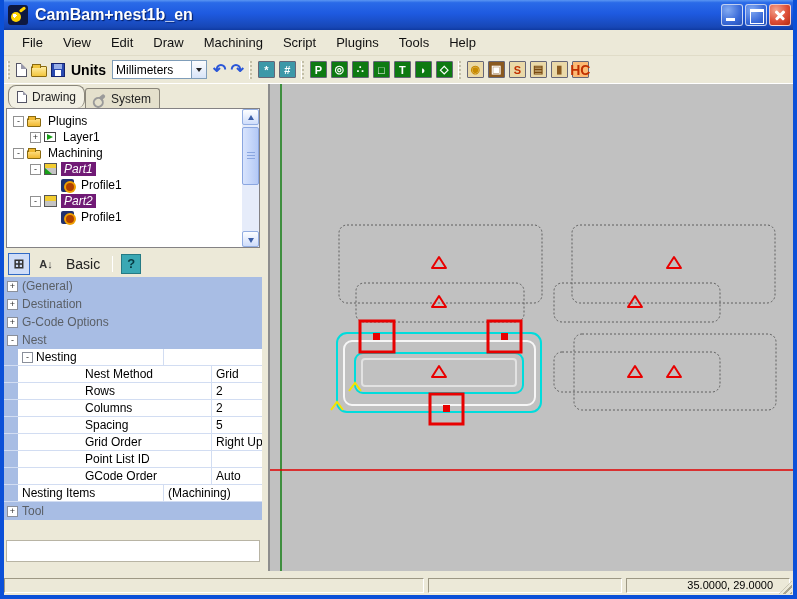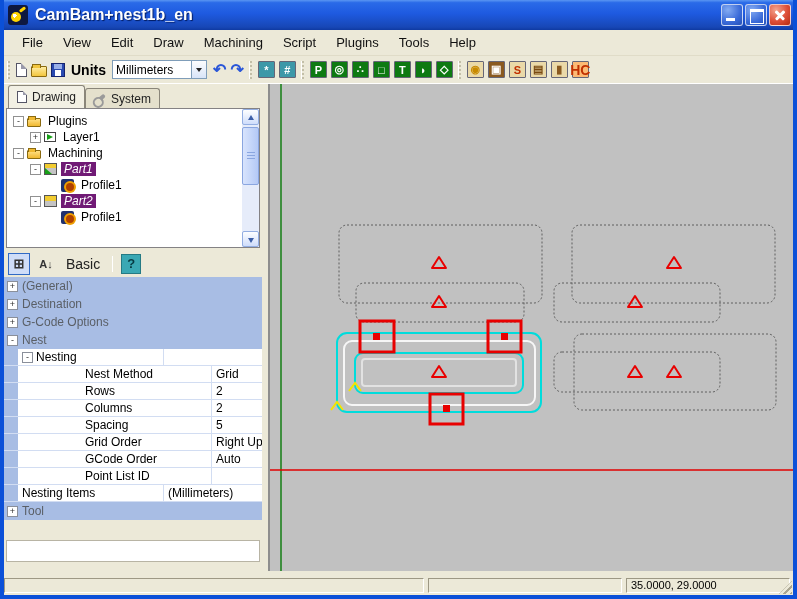--- a/index.html
+++ b/index.html
@@ -64,21 +64,21 @@
   
   .main{position:absolute;left:0;right:0;top:84px;bottom:24px;background:#ece9d8;}
   .leftpanel{position:absolute;left:0;top:0;width:258px;height:100%;}
   .splitter{position:absolute;left:258px;top:0;width:6px;height:100%;background:#ece9d8;}
   .canvas{position:absolute;left:264px;right:0;top:0;height:100%;background:#c1c1c1;
     border-left:2px solid #8e8e8e;overflow:hidden;}
   
   .tabs{position:absolute;left:4px;top:1px;display:flex;align-items:flex-end;height:23px;}
   .tab{height:20px;padding:0 8px;display:flex;align-items:center;gap:5px;background:#e4e0cc;
     border:1px solid #8a867a;border-bottom:none;border-radius:3px 3px 0 0;font-size:12px;color:#222;}
-  .tab.active{height:23px;background:#f2f0e4;position:relative;z-index:2;}
+  .tab.active{height:23px;background:#f2f0e4;position:relative;z-index:2;border-radius:8px;}
   .ic-page{width:10px;height:12px;background:#fff;border:1px solid #556;position:relative;display:inline-block;}
   .ic-page::after{content:"";position:absolute;right:-1px;top:-1px;border:2.5px solid #f2f0e4;
     border-left-color:#99a;border-bottom-color:#99a;}
   .ic-wrench{width:12px;height:4px;background:#9a9a9a;border-radius:2px;transform:rotate(-40deg);
     position:relative;display:inline-block;}
   .ic-wrench::before{content:"";position:absolute;left:-3px;top:-2px;width:7px;height:7px;
     border:2px solid #9a9a9a;border-radius:50%;background:#e4e0cc;}
   
   .treebox{position:absolute;left:2px;top:24px;width:254px;height:140px;background:#fff;
     border:1px solid #848284;overflow:hidden;}
@@ -139,21 +139,21 @@
   .plcell{width:146px;flex:none;display:flex;align-items:center;gap:3px;border-right:1px solid #d2ddf2;
     padding-left:4px;color:#000;overflow:hidden;white-space:nowrap;}
   .plcell.ind2{padding-left:19px;margin-left:48px;}
   .pvcell{flex:1;display:flex;align-items:center;padding-left:4px;color:#000;overflow:hidden;white-space:nowrap;}
   .prop-desc{position:absolute;left:2px;top:456px;width:254px;height:22px;background:#fff;
     border:1px solid #b8b4a4;}
   
   .statusbar{position:absolute;left:0;right:0;bottom:0;height:20px;background:#ece9d8;
     display:flex;gap:4px;align-items:center;padding:2px 3px 2px 0;}
   .spanel{height:15px;border:1px solid;border-color:#9d9884 #fff #fff #9d9884;font-size:11px;
-    display:flex;align-items:center;justify-content:flex-start;padding:0 4px;color:#000;}
+    display:flex;align-items:center;justify-content:flex-end;padding:0 4px;color:#000;}
   .sp1{width:420px;} .sp2{width:194px;} .sp3{flex:1;padding-right:16px;}
   .sgrip{position:absolute;right:1px;bottom:1px;width:13px;height:13px;
     background:repeating-linear-gradient(315deg,#aaa692 0 2px,#ece9d8 2px 4.5px);
     clip-path:polygon(100% 0,100% 100%,0 100%);}
 </style>
 </head>
 <body>
 
 <div class="window">
 
@@ -403,42 +403,42 @@
             <div class="plcell ind2">
               <span>Grid Order</span>
             </div>
             <div class="pvcell">
               <span>Right Up</span>
             </div>
           </div>
           <div class="prow pdata">
             <span class="pstrip"></span>
             <div class="plcell ind2">
+              <span>Point List ID</span>
+            </div>
+            <div class="pvcell">
+              <span></span>
+            </div>
+          </div>
+          <div class="prow pdata">
+            <span class="pstrip"></span>
+            <div class="plcell ind2">
               <span>GCode Order</span>
             </div>
             <div class="pvcell">
               <span>Auto</span>
-            </div>
-          </div>
-          <div class="prow pdata">
-            <span class="pstrip"></span>
-            <div class="plcell ind2">
-              <span>Point List ID</span>
-            </div>
-            <div class="pvcell">
-              <span></span>
             </div>
           </div>
           <div class="prow pdata">
             <span class="pstrip"></span>
             <div class="plcell">
               <span>Nesting Items</span>
             </div>
             <div class="pvcell">
-              <span>(Millimeters)</span>
+              <span>(Machining)</span>
             </div>
           </div>
           <div class="prow pcat">
             <span class="ptog">+</span>
             <span>Tool</span>
           </div>
         </div>
       <div class="prop-desc"></div>
     </div>
 

